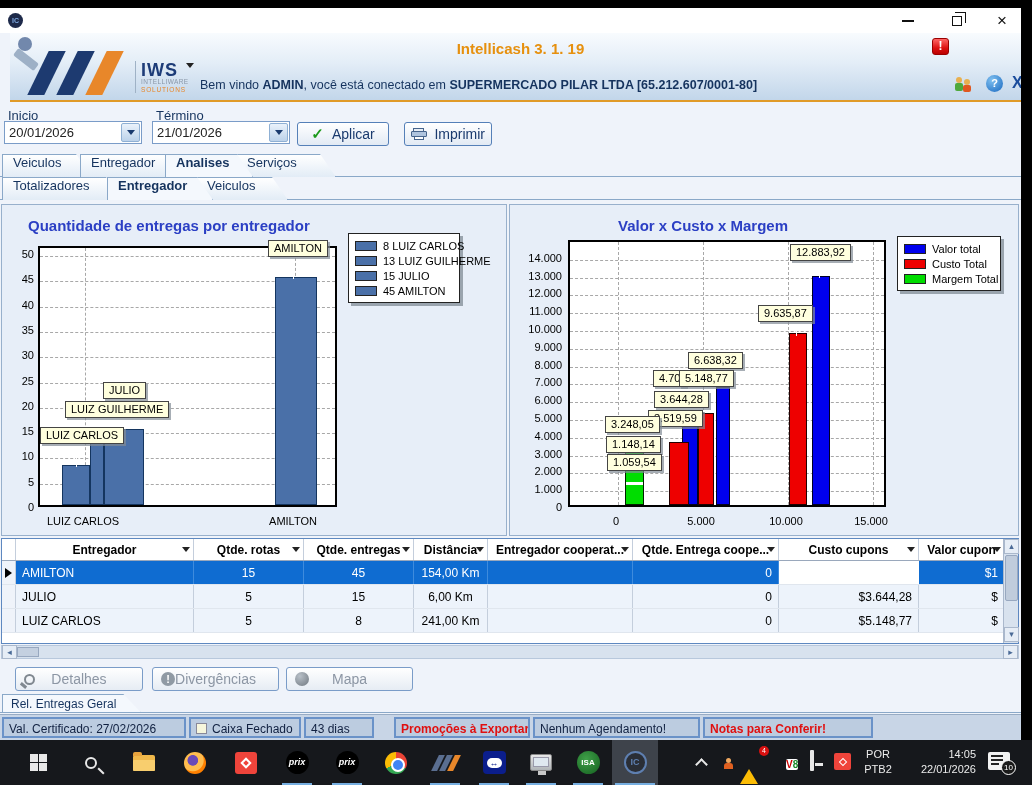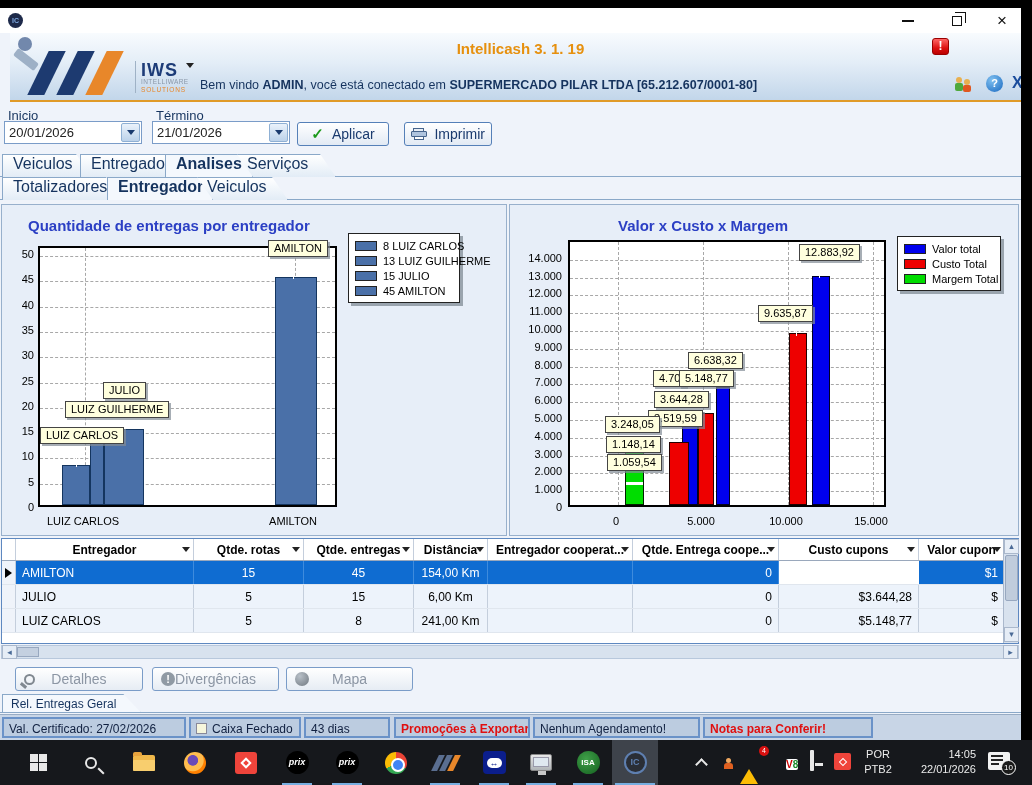--- a/index.html
+++ b/index.html
@@ -58,21 +58,21 @@
      border:1px solid #5580B8;border-radius:3px;font-size:14px;color:#1A3A6E;
      display:flex;align-items:center;justify-content:center;gap:8px;}
   .pbtn .chk{color:#1B9A1B;font-weight:bold;font-size:15px;}
   .printer{position:relative;width:16px;height:12px;}
   .printer .p1{position:absolute;left:2px;top:0;width:11px;height:4px;background:#E8EEF6;border:1px solid #46648C;}
   .printer .p2{position:absolute;left:0;top:3px;width:16px;height:6px;background:#AFC4DE;border:1px solid #46648C;border-radius:1px;}
   .printer .p3{position:absolute;left:3px;top:8px;width:10px;height:4px;background:#fff;border:1px solid #46648C;}
 
   
   .tab{position:absolute;height:23px;background:linear-gradient(180deg,#FFFFFF,#E2ECF6);
-     border:1px solid #8AA8C8;border-bottom:none;font-size:16px;color:#15335E;
+     border:1px solid #8AA8C8;border-bottom:none;font-size:13px;color:#15335E;
      padding:0 10px 0 10px;clip-path:polygon(0 0,calc(100% - 16px) 0,100% 100%,0 100%);}
   .tab.active{background:#F4F8FD;font-weight:bold;z-index:3;}
   .tabline{position:absolute;left:0;width:100%;height:1px;background:#8AA8C8;}
 
   
   .panel{position:absolute;top:196px;height:332px;background:#E7EEF8;border:1px solid #98B0CC;}
   .ctitle{position:absolute;font-size:15px;font-weight:bold;color:#2B3FC4;white-space:nowrap;}
   .plot{position:absolute;background:#fff;border:2px solid #000;}
   .hgrid{position:absolute;left:0;width:100%;height:0;border-top:1px dashed #A8A8A8;}
   .vgrid{position:absolute;top:0;height:100%;width:0;border-left:1px dashed #A8A8A8;}
@@ -360,21 +360,21 @@
         <div class="ylab" style="left: 6px; top: 100.2px;">11.000</div>
         <div class="ylab" style="left: 6px; top: 82.4px;">12.000</div>
         <div class="ylab" style="left: 6px; top: 64.6px;">13.000</div>
         <div class="ylab" style="left: 6px; top: 46.8px;">14.000</div>
         <div class="xlab" style="left: 76px; top: 310px; width: 60px;">0</div>
         <div class="xlab" style="left: 161px; top: 310px; width: 60px;">5.000</div>
         <div class="xlab" style="left: 246px; top: 310px; width: 60px;">10.000</div>
         <div class="xlab" style="left: 331px; top: 310px; width: 60px;">15.000</div>
         <div class="leader" style="left: 309px; top: 56px; height: 17px;"></div>
         <div class="leader" style="left: 286px; top: 117px; height: 14px;"></div>
-        <div class="callout" style="left: 289px; top: 39px; z-index: 3;">12.883,92</div>
+        <div class="callout" style="left: 280px; top: 39px; z-index: 3;">12.883,92</div>
         <div class="callout" style="left: 248px; top: 100px; z-index: 3;">9.635,87</div>
         <div class="callout" style="left: 178px; top: 147px; z-index: 3;">6.638,32</div>
         <div class="callout" style="left: 169px; top: 165px; z-index: 4;">5.148,77</div>
         <div class="callout" style="left: 143px; top: 165px; z-index: 2;">4.70</div>
         <div class="callout" style="left: 144px; top: 186px; z-index: 3;">3.644,28</div>
         <div class="callout" style="left: 138px; top: 205px; z-index: 2;">3.519,59</div>
         <div class="callout" style="left: 95px; top: 211px; z-index: 4;">3.248,05</div>
         <div class="callout" style="left: 96px; top: 231px; z-index: 3;">1.148,14</div>
         <div class="callout" style="left: 97px; top: 249px; z-index: 3;">1.059,54</div>
         <div class="legend" style="left: 387px; top: 31px; width: 104px;">
@@ -470,21 +470,21 @@
     <div class="repline"></div>
 
     <div class="statusbar">
       <div class="seg" style="left:2px;width:184px;">
           <span>Val. Certificado: 27/02/2026</span>
         </div>
       <div class="seg" style="left:189px;width:112px;">
         <span class="cbox"></span>
         <span>Caixa Fechado</span>
       </div>
-      <div class="seg" style="left:304px;width:86px;">
+      <div class="seg" style="left:304px;width:70px;">
           <span>43 dias</span>
         </div>
       <div class="seg red" style="left:394px;width:136px;">
           <span>Promoções à Exportar!</span>
         </div>
       <div class="seg" style="left:533px;width:167px;">
           <span>Nenhum Agendamento!</span>
         </div>
       <div class="seg red" style="left:703px;width:170px;">
           <span>Notas para Conferir!</span>

